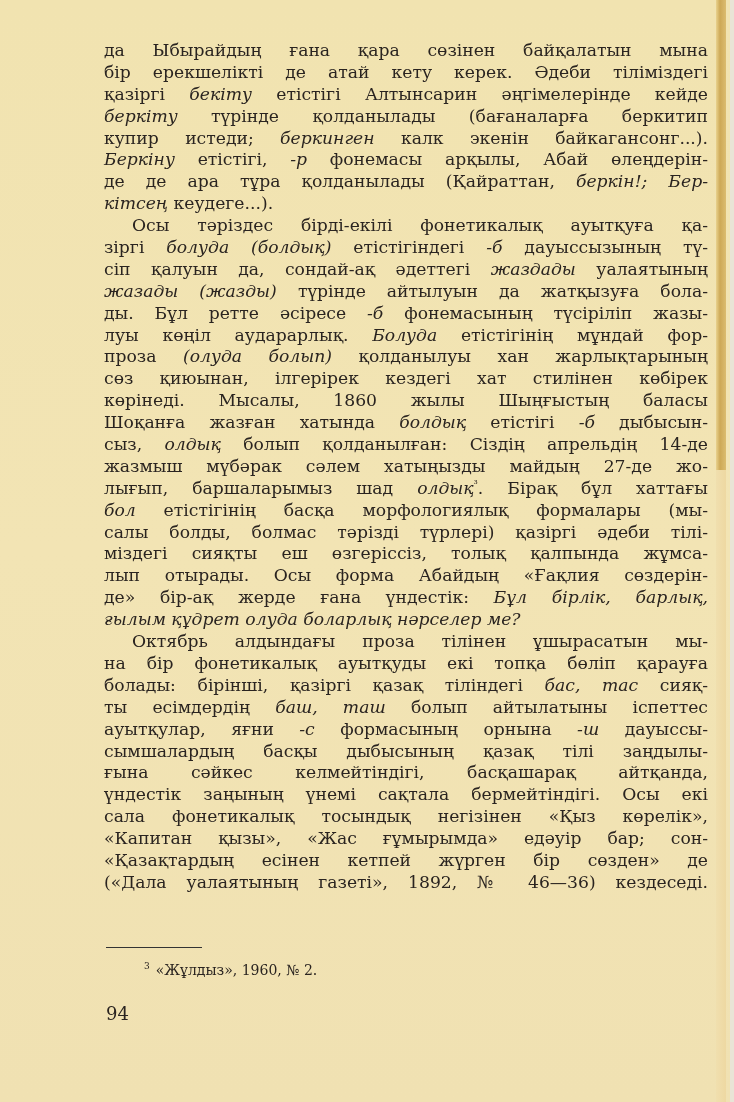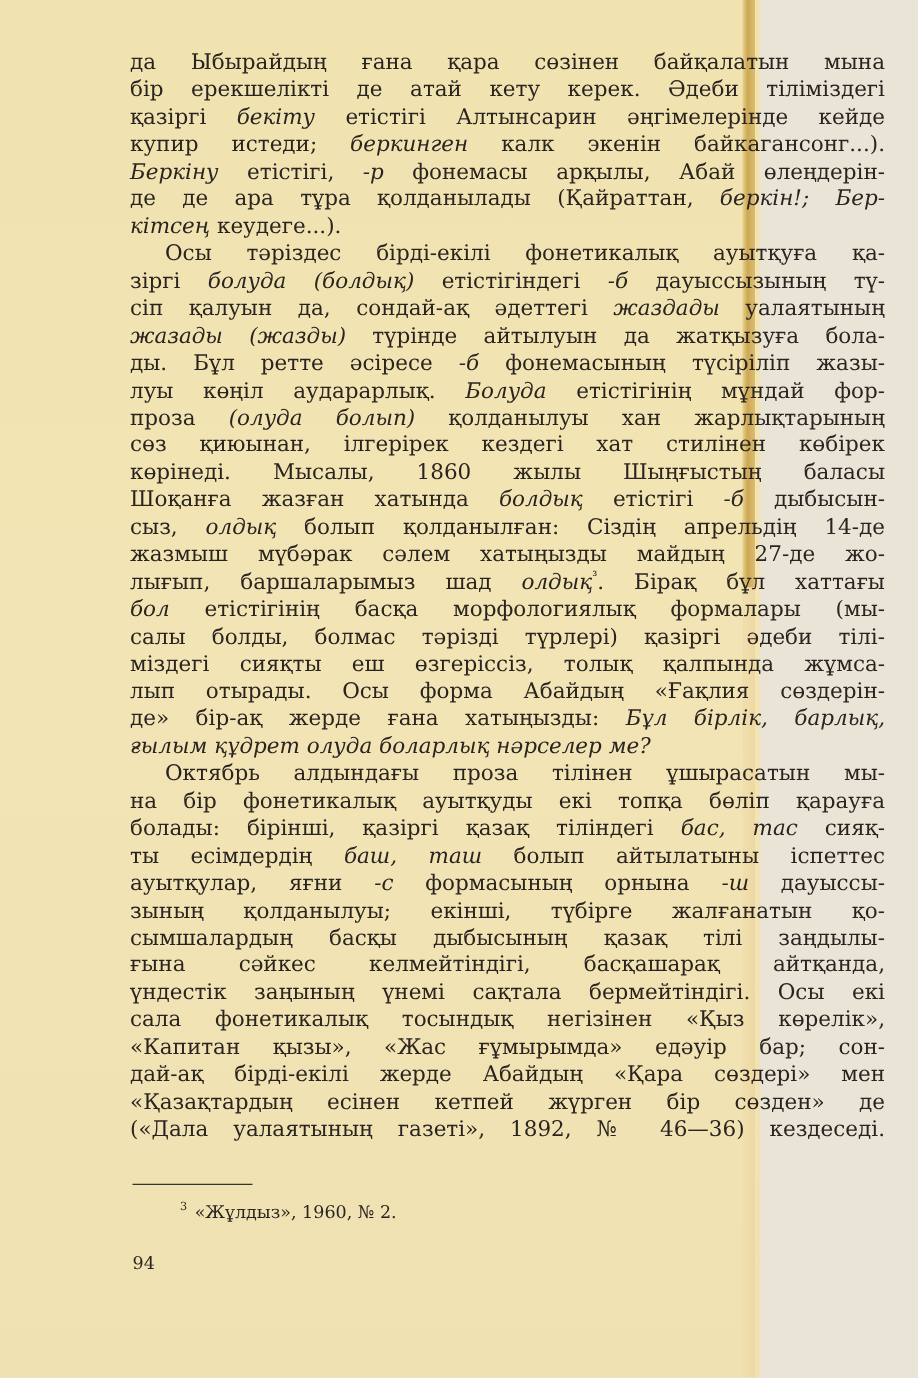--- a/index.html
+++ b/index.html
@@ -3,21 +3,21 @@
   <meta charset="utf-8">
   <style>
     html, body { margin: 0; padding: 0; }
     body {
       width: 734px; height: 1102px; overflow: hidden;
       background: #e9e4d6;
       position: relative;
     }
     .page {
       position: absolute; left: 0; top: 0;
-      width: 608px; height: 1102px;
+      width: 730px; height: 1102px;
       background: linear-gradient(180deg, #f1e3b0 0%, #f2e4b4 50%, #f0e1b2 100%);
     }
     .right-edge {
       position: absolute; right: 4px; top: 0;
       width: 10px; height: 470px;
       background: linear-gradient(90deg, #e8d08a, #c9a24c 40%, #d9b868 100%);
       opacity: 0.9;
     }
     .right-edge-lower {
       position: absolute; right: 4px; top: 470px;
@@ -49,34 +49,35 @@
     }
     .footnote {
       position: absolute; left: 144px; top: 962px;
       font-family: "DejaVu Serif", serif;
       font-size: 14px; color: #2a2420;
     }
     .footnote sup { font-size: 9px; margin-right: 6px; }
     .page-number {
       position: absolute; left: 106px; top: 1003px;
       font-family: "DejaVu Serif", serif;
-      font-size: 14px; color: #2a2420;
+      font-size: 18px; color: #2a2420;
     }
   </style>
 </head>
 <body>
 
 <div class="page">
   <div class="right-edge"></div>
   <div class="right-edge-lower"></div>
 
   <div class="text-block" id="text-block">
       <div class="line"><span>да Ыбырайдың ғана қара сөзінен  байқалатын  мына</span></div>
       <div class="line"><span>бір ерекшелікті де атай кету керек. Әдеби  тіліміздегі</span></div>
       <div class="line"><span>қазіргі </span><i>бекіту</i><span> етістігі Алтынсарин әңгімелерінде кейде</span></div>
+      <div class="line"><i>беркіту</i><span> түрінде қолданылады (бағаналарға  беркитип</span></div>
       <div class="line"><span>купир истеди; </span><i>беркинген</i><span> калк экенін байкагансонг...).</span></div>
       <div class="line"><i>Беркіну</i><span> етістігі, </span><i>-р</i><span> фонемасы арқылы, Абай өлеңдерін-</span></div>
       <div class="line"><span>де де ара тұра қолданылады (Қайраттан, </span><i>беркін!; Бер-</i></div>
       <div class="line last"><i>кітсең</i><span> кеудеге...).</span></div>
       <div class="line indent"><span>Осы тәріздес бірді-екілі фонетикалық ауытқуға қа-</span></div>
       <div class="line"><span>зіргі </span><i>болуда (болдық)</i><span> етістігіндегі </span><i>-б</i><span> дауыссызының тү-</span></div>
       <div class="line"><span>сіп қалуын да, сондай-ақ әдеттегі </span><i>жаздады</i><span> уалаятының</span></div>
       <div class="line"><i>жазады (жазды)</i><span> түрінде айтылуын да жатқызуға бола-</span></div>
       <div class="line"><span>ды. Бұл ретте әсіресе </span><i>-б</i><span> фонемасының түсіріліп жазы-</span></div>
       <div class="line"><span>луы көңіл аударарлық. </span><i>Болуда</i><span> етістігінің мұндай фор-</span></div>
@@ -84,34 +85,32 @@
       <div class="line"><span>сөз қиюынан, ілгерірек кездегі хат  стилінен  көбірек</span></div>
       <div class="line"><span>көрінеді. Мысалы, 1860 жылы  Шыңғыстың  баласы</span></div>
       <div class="line"><span>Шоқанға жазған хатында </span><i>болдық</i><span> етістігі </span><i>-б</i><span> дыбысын-</span></div>
       <div class="line"><span>сыз, </span><i>олдық</i><span> болып қолданылған: Сіздің апрельдің 14-де</span></div>
       <div class="line"><span>жазмыш мүбәрак сәлем хатыңызды майдың 27-де жо-</span></div>
       <div class="line"><span>лығып, баршаларымыз шад </span><i>олдық</i><sup>³</sup><span>. Бірақ бұл хаттағы</span></div>
       <div class="line"><i>бол</i><span> етістігінің басқа морфологиялық формалары (мы-</span></div>
       <div class="line"><span>салы болды, болмас тәрізді түрлері) қазіргі әдеби тілі-</span></div>
       <div class="line"><span>міздегі сияқты еш өзгеріссіз, толық қалпында жұмса-</span></div>
       <div class="line"><span>лып отырады. Осы форма Абайдың «Ғақлия сөздерін-</span></div>
-      <div class="line"><span>де» бір-ақ жерде ғана хатыңызды:  </span><i>Бұл бірлік, барлық,</i></div>
+      <div class="line"><span>де» бір-ақ жерде ғана үндестік:  </span><i>Бұл бірлік, барлық,</i></div>
       <div class="line last"><i>ғылым құдрет олуда боларлық нәрселер ме?</i></div>
       <div class="line indent"><span>Октябрь алдындағы проза тілінен ұшырасатын мы-</span></div>
       <div class="line"><span>на бір фонетикалық ауытқуды екі топқа бөліп қарауға</span></div>
       <div class="line"><span>болады: бірінші, қазіргі қазақ тіліндегі </span><i>бас, тас</i><span> сияқ-</span></div>
       <div class="line"><span>ты есімдердің </span><i>баш, таш</i><span>  болып айтылатыны  іспеттес</span></div>
       <div class="line"><span>ауытқулар, яғни </span><i>-с</i><span> формасының орнына </span><i>-ш</i><span> дауыссы-</span></div>
-      <div class="line"><span>зының қолданылуы; екінші, түбірге жалғанатын қо-</span></div>
       <div class="line"><span>сымшалардың басқы дыбысының қазақ тілі заңдылы-</span></div>
       <div class="line"><span>ғына  сәйкес  келмейтіндігі,  басқашарақ  айтқанда,</span></div>
       <div class="line"><span>үндестік заңының үнемі сақтала бермейтіндігі. Осы екі</span></div>
       <div class="line"><span>сала фонетикалық тосындық негізінен «Қыз көрелік»,</span></div>
       <div class="line"><span>«Капитан қызы», «Жас ғұмырымда» едәуір бар; сон-</span></div>
-      <div class="line"><span>дай-ақ бірді-екілі жерде Абайдың «Қара сөздері» мен</span></div>
       <div class="line"><span>«Қазақтардың есінен кетпей  жүрген  бір сөзден»  де</span></div>
       <div class="line"><span>(«Дала уалаятының газеті», 1892, № 46—36) кездеседі.</span></div>
     </div>
 
   <div class="rule"></div>
 
   <div class="footnote">
     <sup>3</sup><span>«Жұлдыз», 1960, № 2.</span>
   </div>
 

